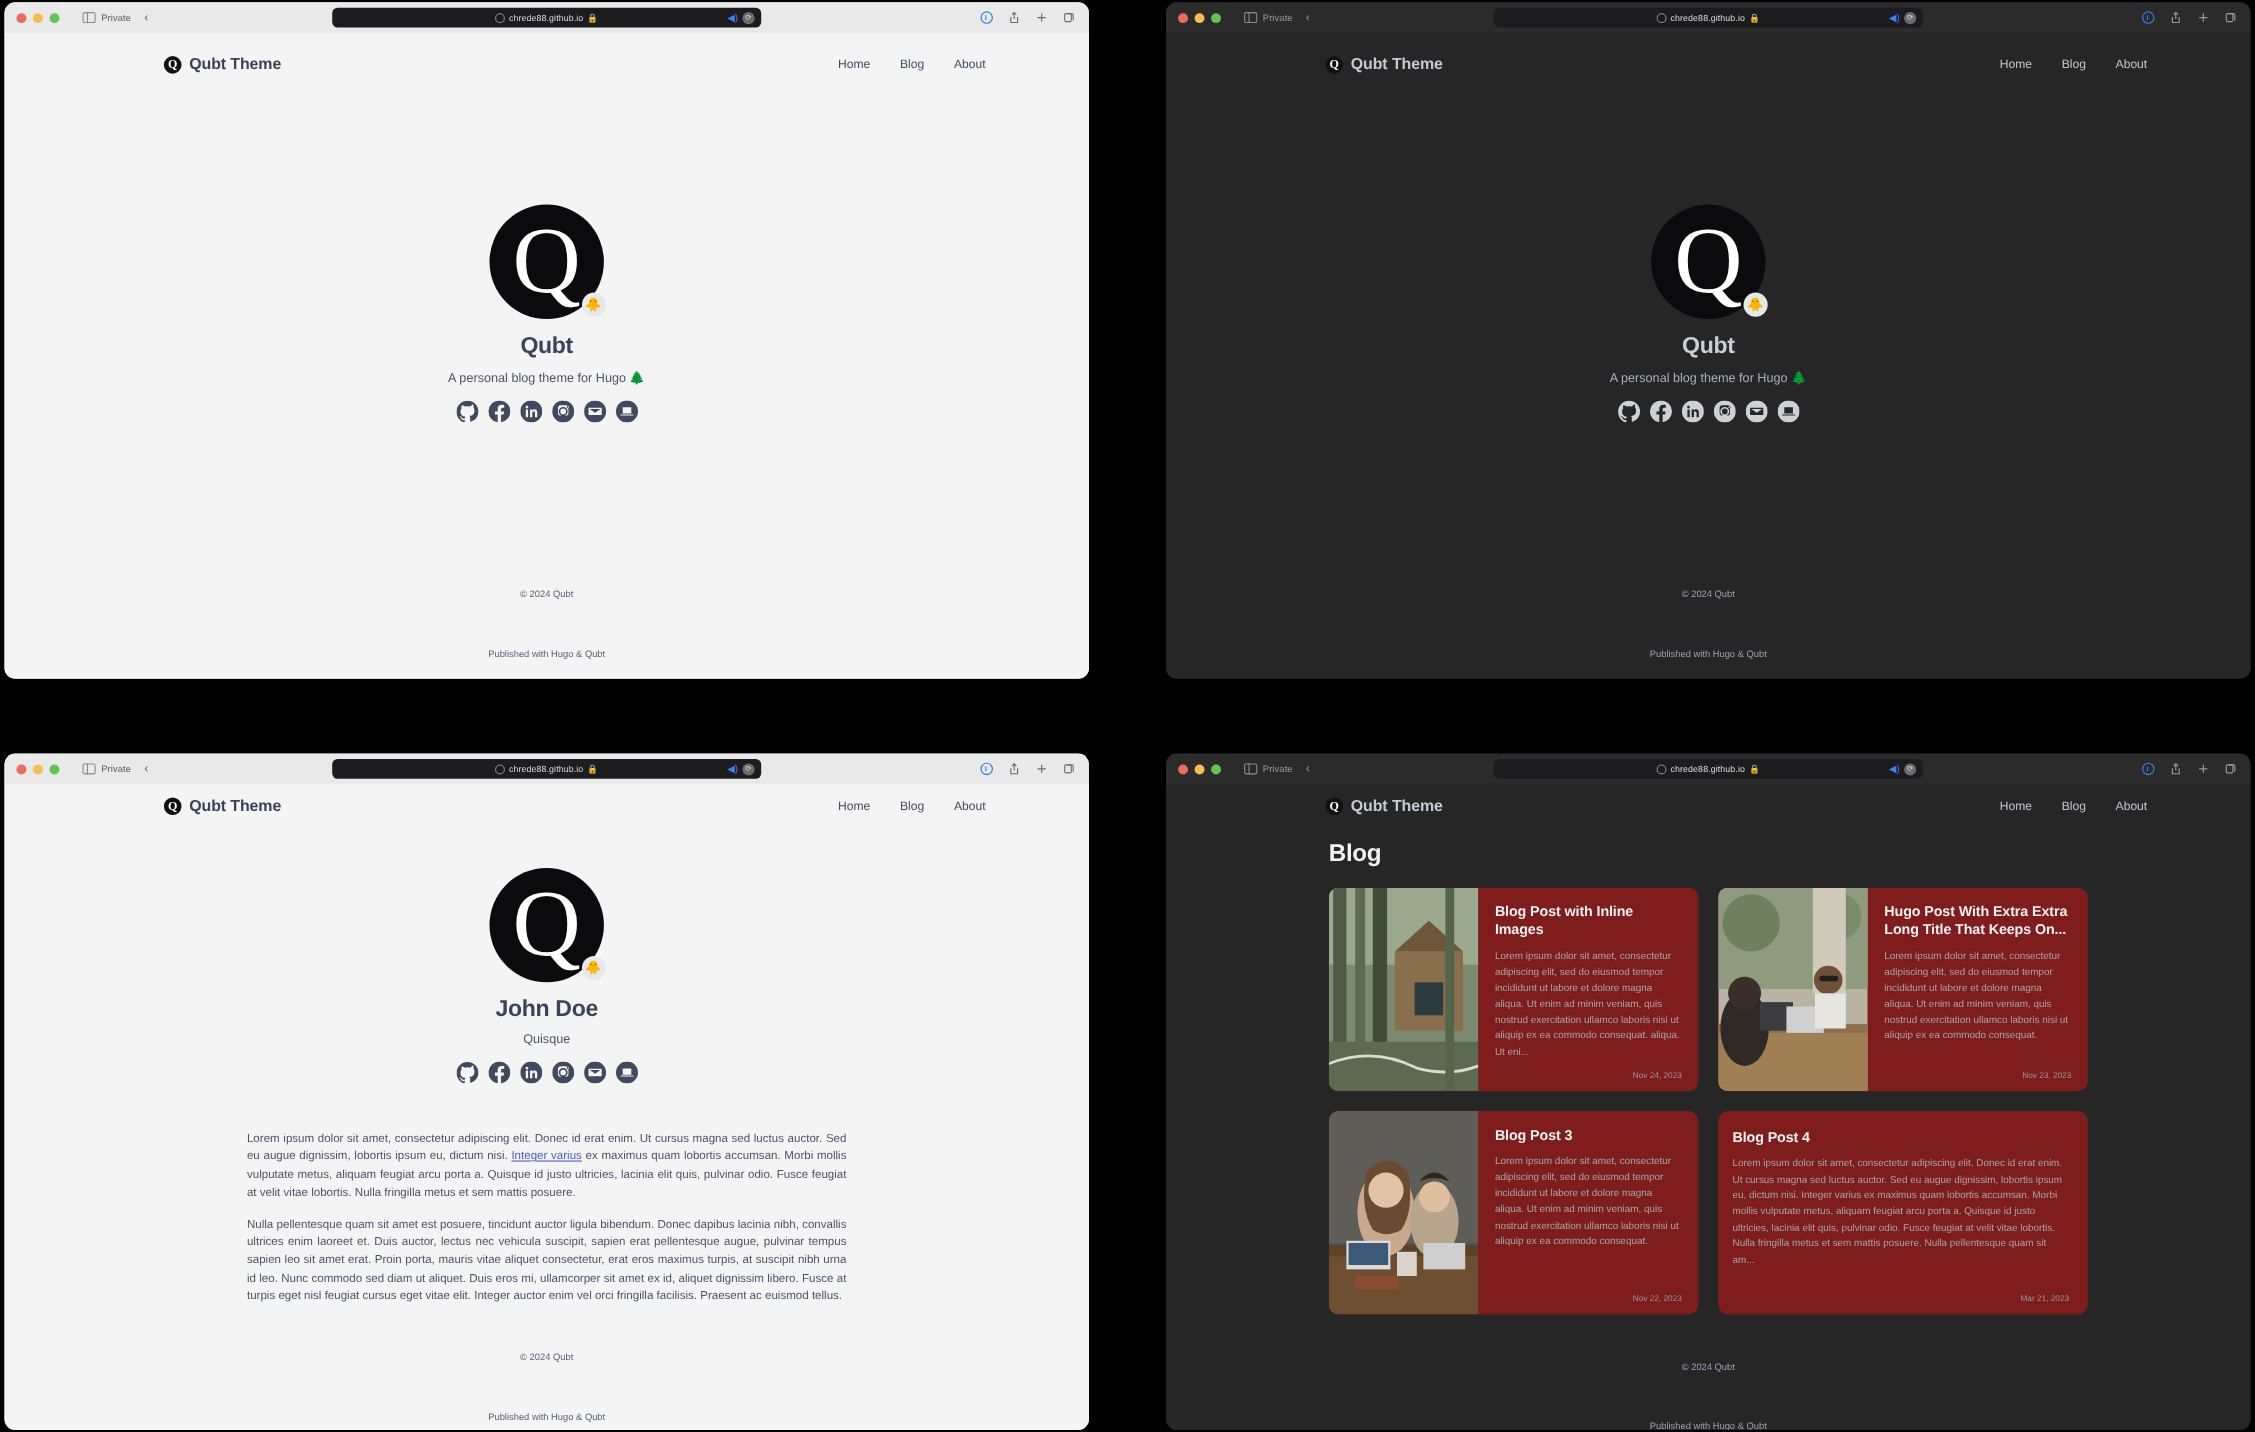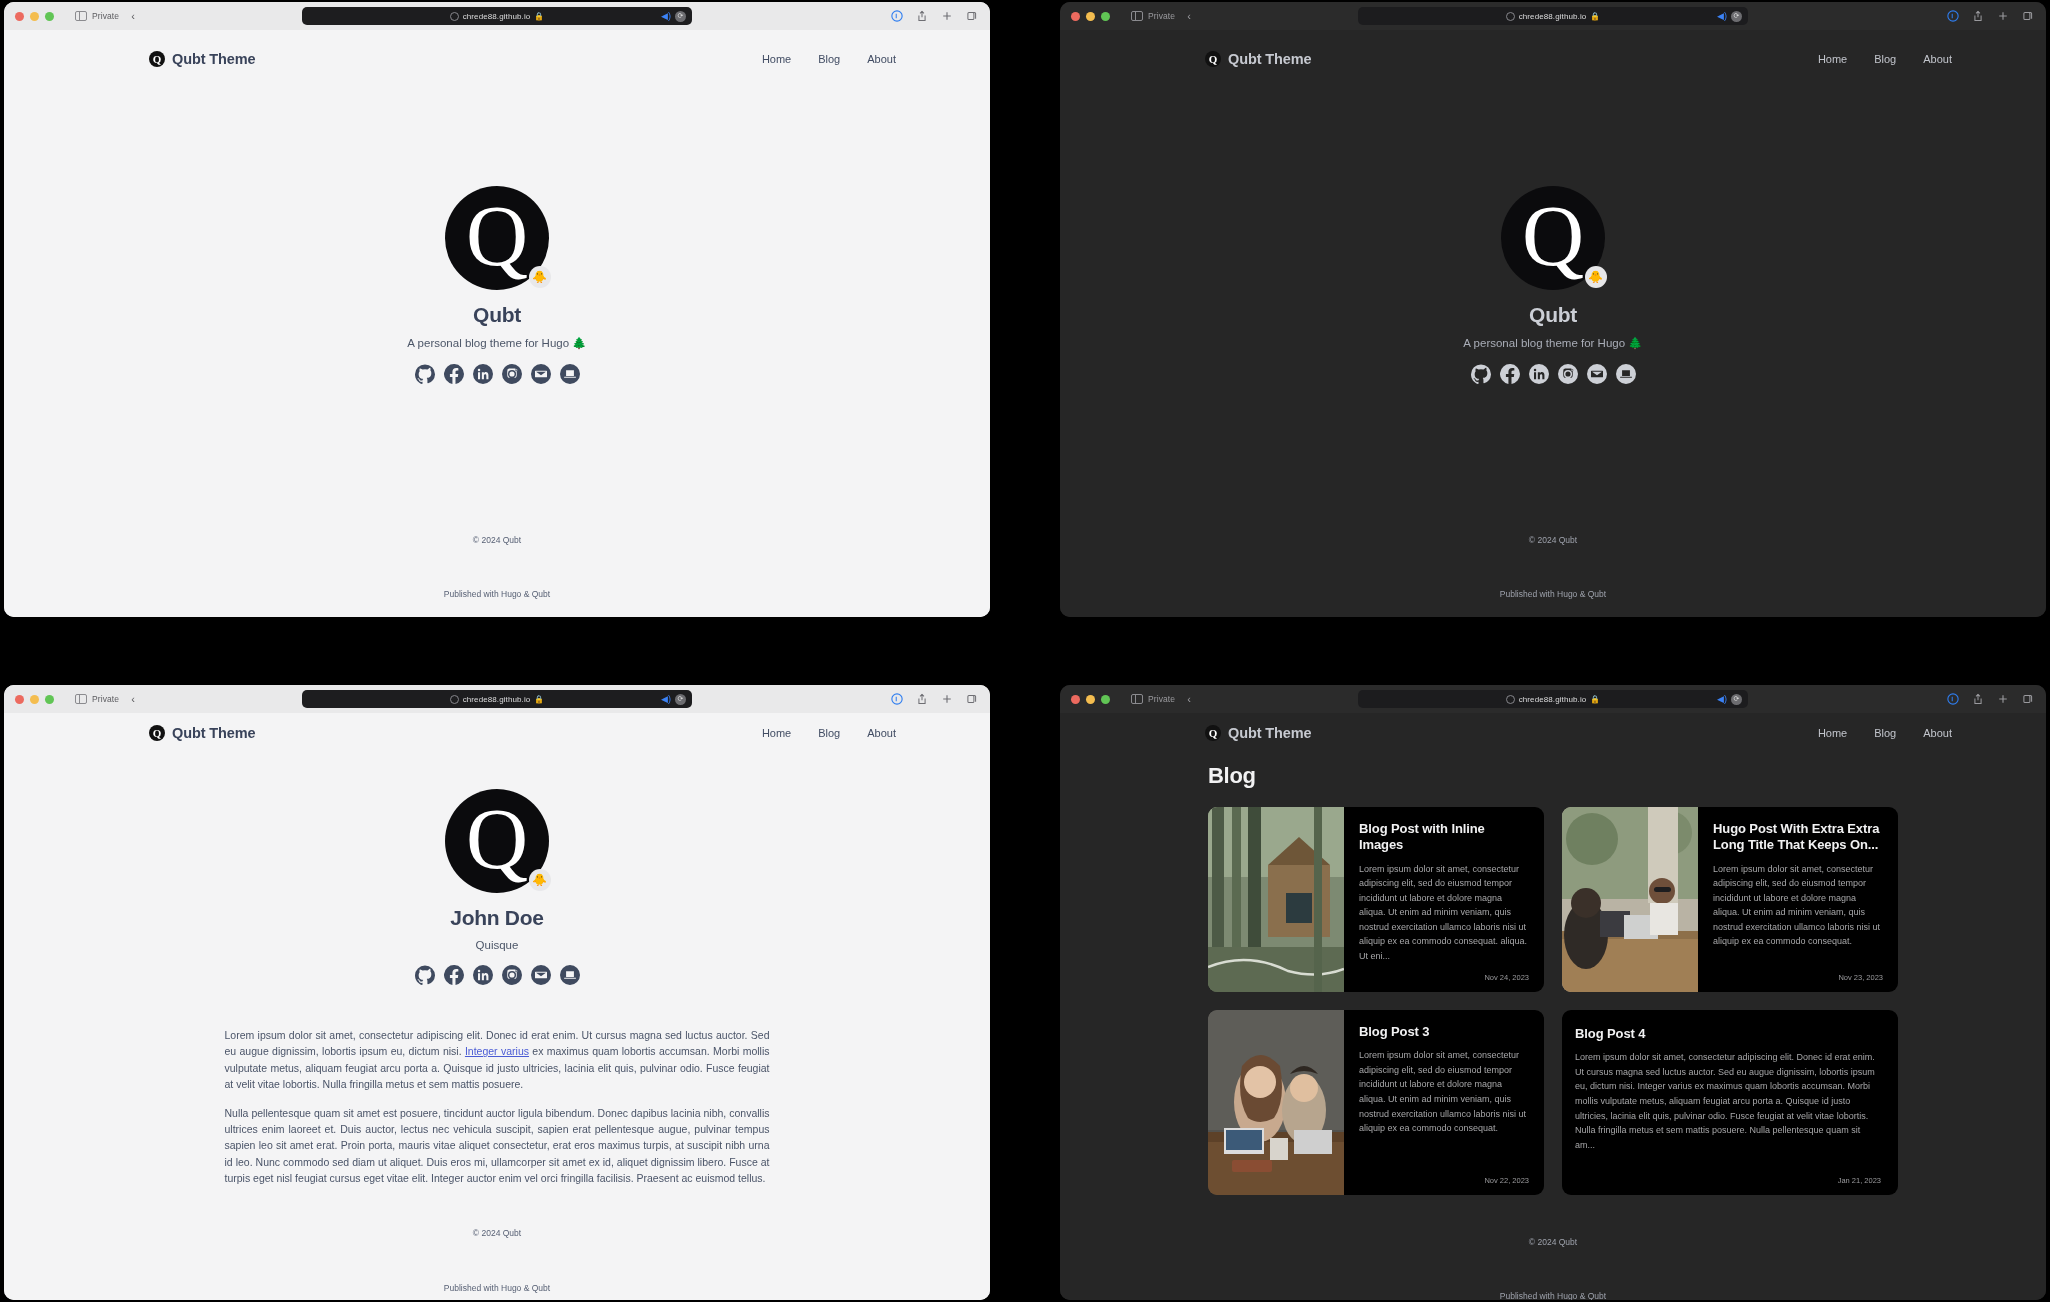--- a/index.html
+++ b/index.html
@@ -136,21 +136,21 @@
   .page.dark  .site-footer div { color: #9ea2ac; }
 
   
   .blog-wrap { padding: 22px 148px 0 148px; flex: 1; }
   .blog-h1 { font-size: 22px; font-weight: 700; color: #f2f2f3; letter-spacing: -.3px; }
   .blog-grid {
     margin-top: 18px; display: grid; grid-template-columns: 1fr 1fr;
     gap: 18px 18px;
   }
   .card {
-    background: #000000; border-radius: 9px; overflow: hidden;
+    background: #7f1d1d; border-radius: 9px; overflow: hidden;
     display: flex; min-height: 185px;
   }
   .card-thumb { width: 136px; flex: 0 0 136px; position: relative; overflow: hidden; }
   .card-thumb svg { width: 100%; height: 100%; display: block; }
   .card-body { flex: 1; padding: 14px 15px 10px 15px; display: flex; flex-direction: column; }
   .card-title { font-size: 13px; font-weight: 700; color: #f1f1f2; line-height: 1.25; letter-spacing: -.1px; }
   .card-excerpt { margin-top: 8px; font-size: 9px; line-height: 1.62; color: #a7a7a9; flex: 1; }
   .card-date { text-align: right; font-size: 7.5px; color: #9a9a9d; margin-top: 8px; }
   .card.noimg .card-body { padding: 16px 17px 10px 13px; justify-content: flex-end; }
 </style>
@@ -611,21 +611,21 @@
               <h3 class="card-title">Blog Post 3</h3>
               <p class="card-excerpt">Lorem ipsum dolor sit amet, consectetur adipiscing elit, sed do eiusmod tempor incididunt ut labore et dolore magna aliqua. Ut enim ad minim veniam, quis nostrud exercitation ullamco laboris nisi ut aliquip ex ea commodo consequat.</p>
               <div class="card-date">Nov 22, 2023</div>
             </div>
           </article>
 
           <article class="card noimg">
             <div class="card-body">
               <h3 class="card-title">Blog Post 4</h3>
               <p class="card-excerpt">Lorem ipsum dolor sit amet, consectetur adipiscing elit. Donec id erat enim. Ut cursus magna sed luctus auctor. Sed eu augue dignissim, lobortis ipsum eu, dictum nisi. Integer varius ex maximus quam lobortis accumsan. Morbi mollis vulputate metus, aliquam feugiat arcu porta a. Quisque id justo ultricies, lacinia elit quis, pulvinar odio. Fusce feugiat at velit vitae lobortis. Nulla fringilla metus et sem mattis posuere. Nulla pellentesque quam sit am...</p>
-              <div class="card-date">Jan 21, 2023</div>
+              <div class="card-date">Mar 21, 2023</div>
             </div>
           </article>
 
         </div>
       </div>
 
       <div class="site-footer">
         <div>© 2024 Qubt</div>
         <div>Published with Hugo &amp; Qubt</div>
       </div>

